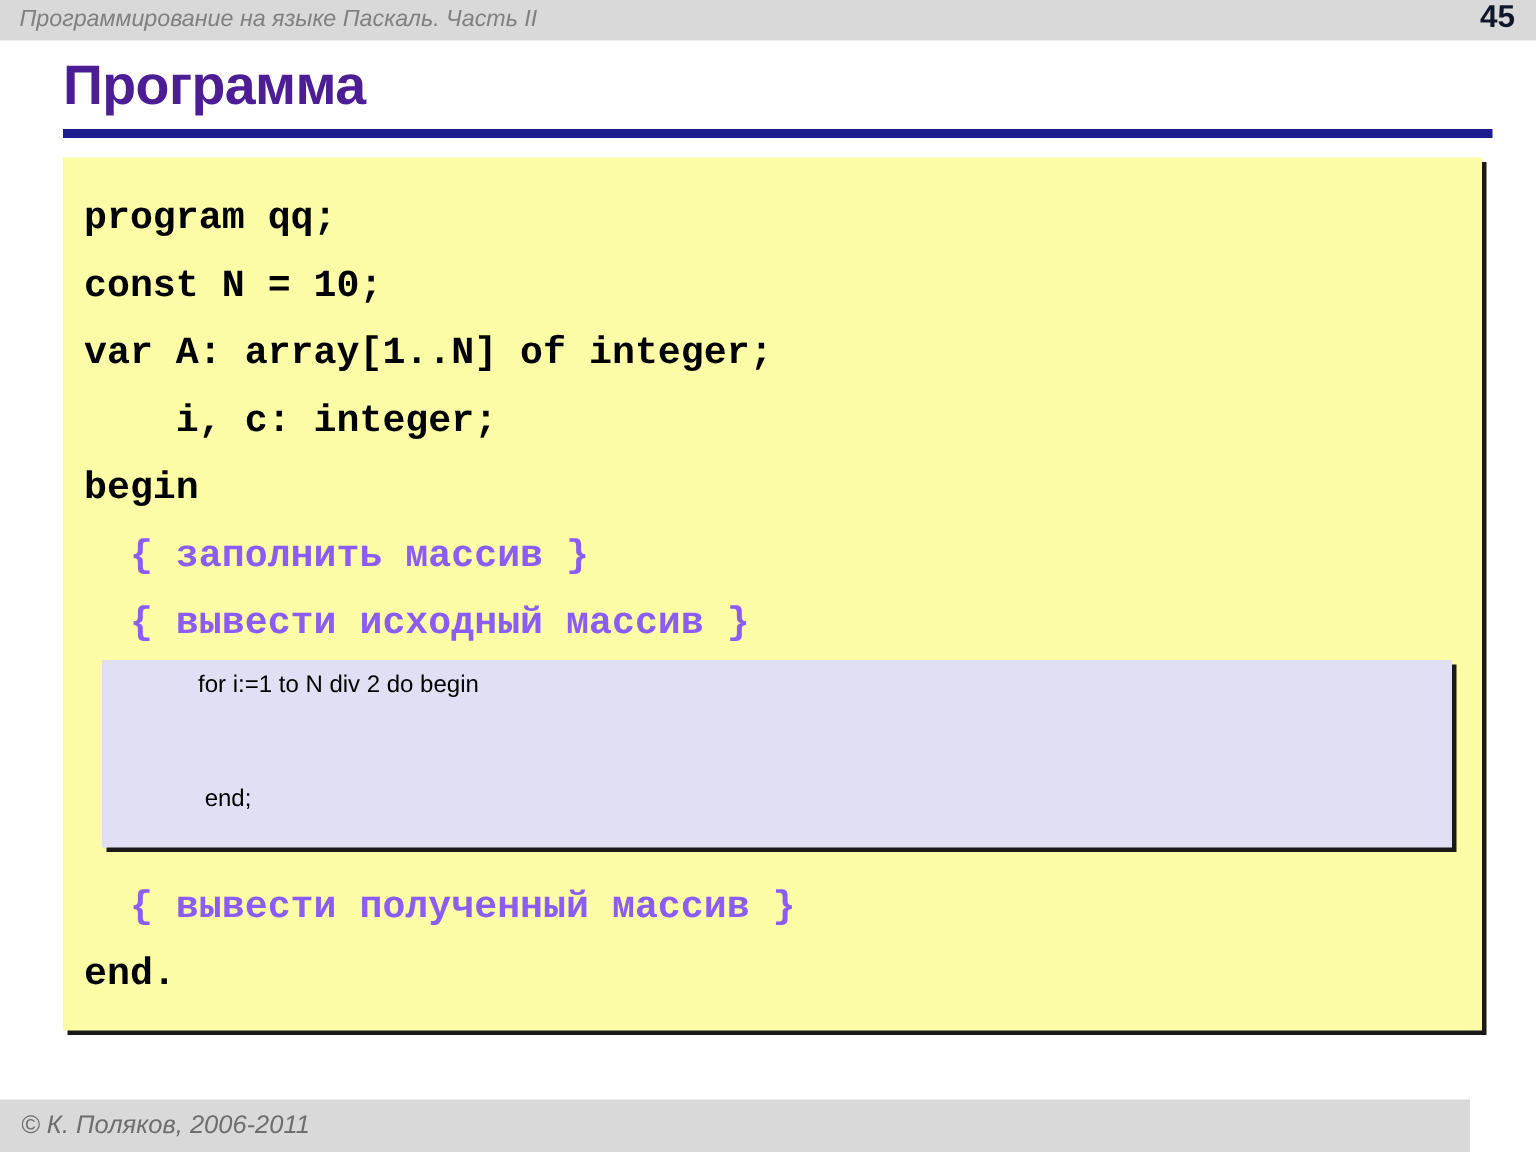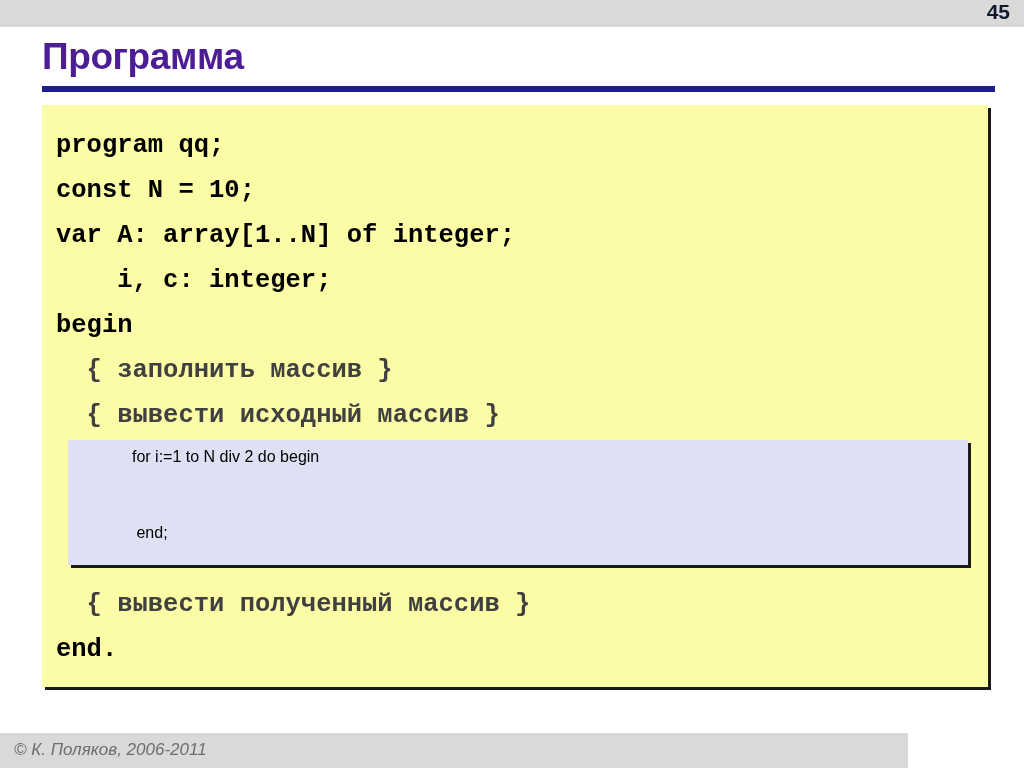--- a/index.html
+++ b/index.html
@@ -88,21 +88,21 @@
     line-height: 45.5px;
     color: #000000;
     white-space: pre;
   }
   .code-line {
     position: absolute;
     left: 14px;
     white-space: pre;
   }
   .code-line.comment {
-    color: #404040;
+    color: #8b5cf6;
   }
 
   
   #highlight-block {
     position: absolute;
     left: 26px;
     top: 335px;
     width: 900px;
     height: 125px;
     background: #e0e0f4;
@@ -112,39 +112,40 @@
     left: 16px;
     color: #000000;
     margin-left: 48px;
   }
 
   
   #footer-band {
     position: absolute;
     left: 0;
     top: 733px;
-    width: 908px;
+    width: 980px;
     height: 35px;
     background: #d9d9d9;
   }
   #footer-text {
     position: absolute;
     left: 14px;
     top: 7px;
     font-family: "Liberation Sans", sans-serif;
     font-style: italic;
     font-size: 17px;
     color: #6e6e6e;
     white-space: nowrap;
   }
 </style>
 </head>
 <body>
 
 <div id="header-band">
+  <div id="header-title">Программирование на языке Паскаль. Часть II</div>
   <div id="page-number">45</div>
 </div>
 
 <div id="slide-title">Программа</div>
 <div id="title-rule"></div>
 
 <div id="code-card">
   <div id="code-lines"><div class="code-line" style="top: 18px;">program qq;</div><div class="code-line" style="top: 63px;">const N = 10;</div><div class="code-line" style="top: 108px;">var A: array[1..N] of integer;</div><div class="code-line" style="top: 153px;">    i, c: integer;</div><div class="code-line" style="top: 198px;">begin</div><div class="code-line comment" style="top: 243px;">  { заполнить массив }</div><div class="code-line comment" style="top: 288px;">  { вывести исходный массив }</div><div class="code-line comment" style="top: 477px;">  { вывести полученный массив }</div><div class="code-line" style="top: 522px;">end.</div></div>
 
   <div id="highlight-block">

